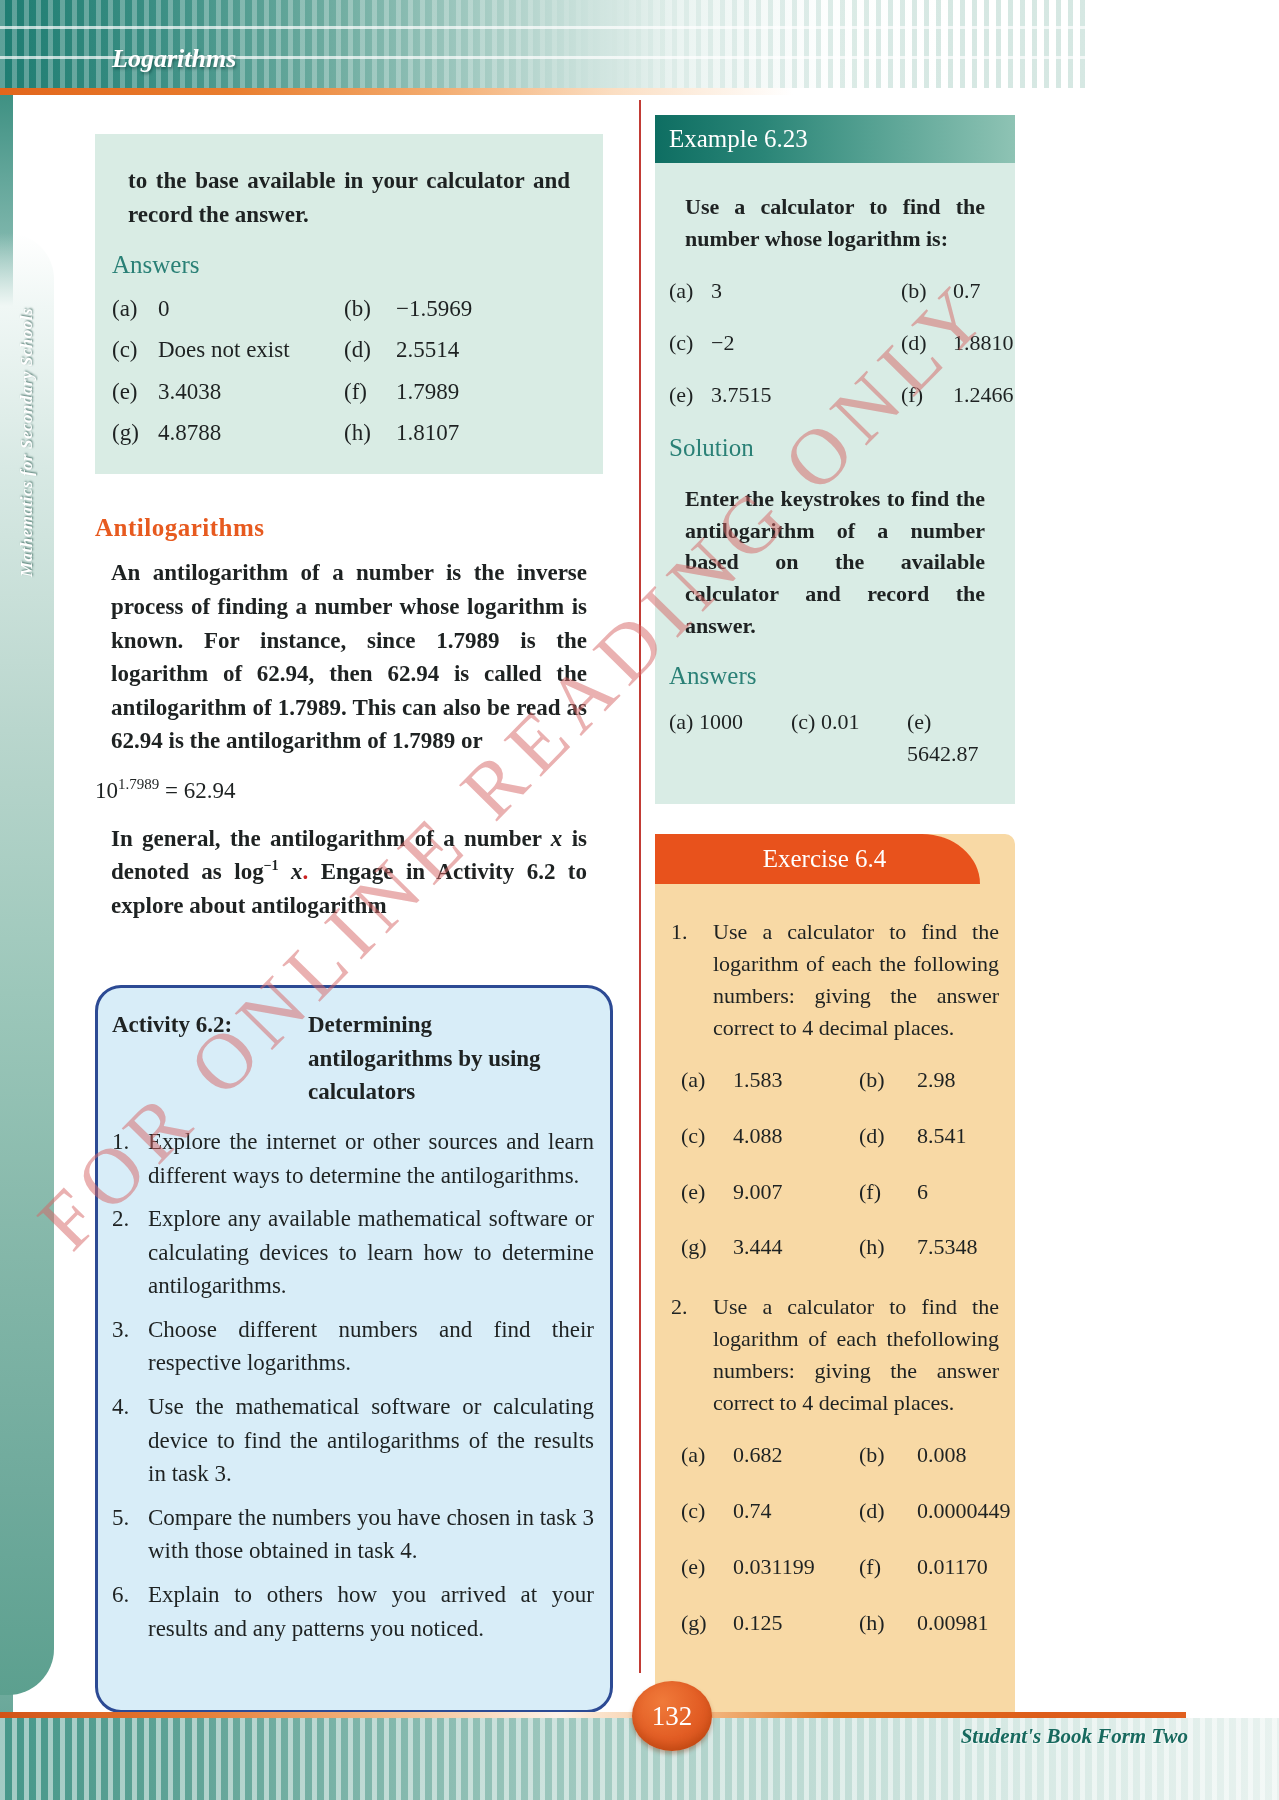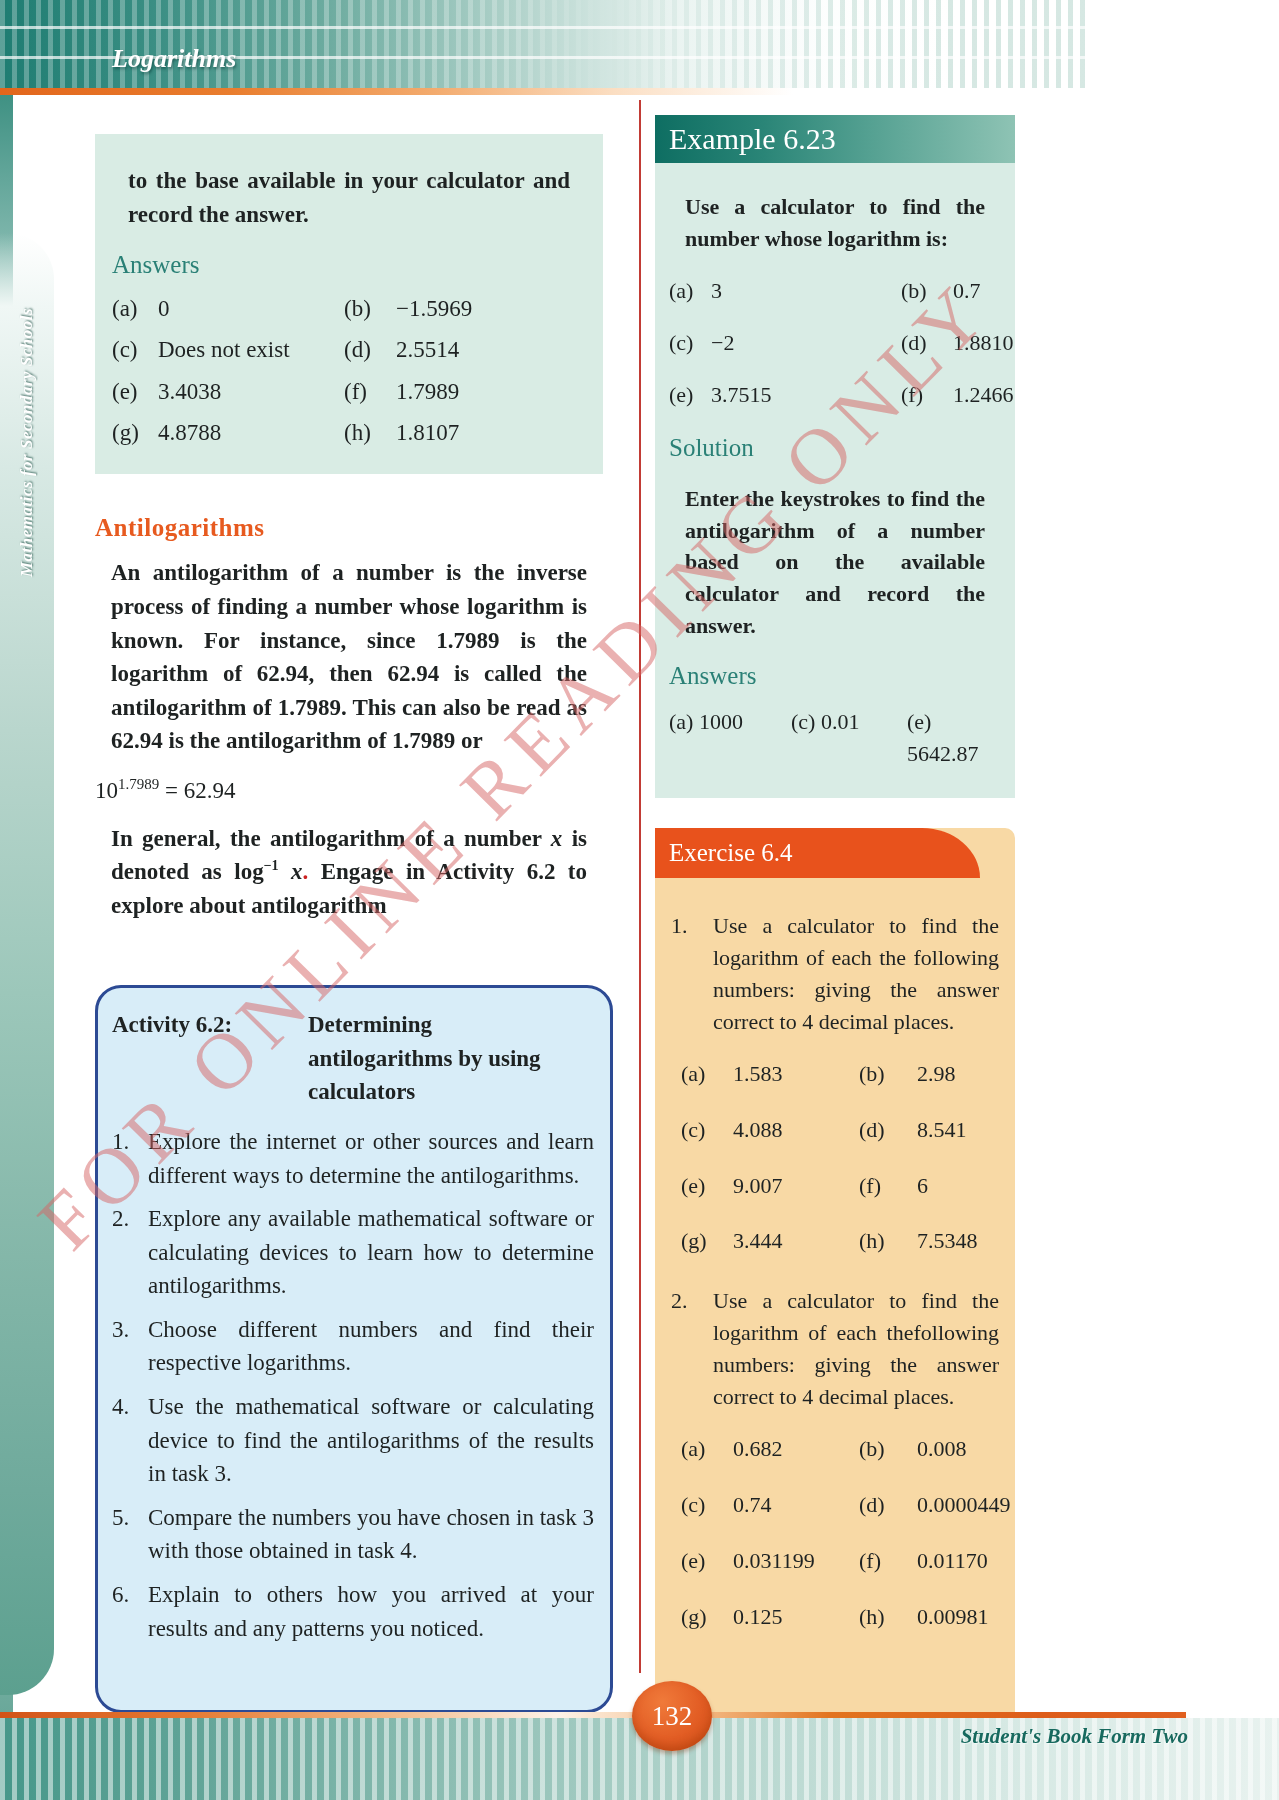--- a/index.html
+++ b/index.html
@@ -76,33 +76,33 @@
   .act-label { width:152px; flex:none; }
   .act-item { display:flex; margin-bottom:10px; }
   .act-num { width:36px; flex:none; text-align:left; }
   .act-text { flex:1; text-align:justify; }
   .act-items { margin-top:16px; }
   
   .example-box { box-sizing:border-box; background:#d9ece5; min-height:618px; }
   .ex-head {
     height:48px; line-height:48px; padding-left:14px; text-align:left;
     background:linear-gradient(90deg,#0e6e62 0%,#2a8577 30%,#55a192 60%,#8ec3b4 100%);
-    color:#ffffff; font-size:30px;
-  }
-  .ex-body { padding:12px 14px 16px; }
+    color:#ffffff; font-size:25px;
+  }
+  .ex-body { padding:12px 14px 22px; }
   .pair-row { display:grid; grid-template-columns:42px 190px 52px auto; margin:20px 0; text-align:left; }
   .sol-row  { display:grid; grid-template-columns:122px 116px auto; margin:12px 0; text-align:left; }
   .exercise-box {
     position:relative; box-sizing:border-box; margin-top:30px; min-height:895px;
     background:#f8d9a5; border-radius:2px 10px 2px 2px; padding-top:50px;
   }
   .exe-head {
     position:absolute; top:0; left:0; width:325px; height:50px; box-sizing:border-box;
     background:#e8521c; border-top-right-radius:58px 50px;
-    color:#ffffff; font-size:25px; line-height:50px; padding-left:14px; text-align:left;
+    color:#ffffff; font-size:25px; line-height:50px; padding-left:14px; text-align:center;
   }
   .exe-body { padding:26px 16px 10px; }
   .q-row { display:flex; margin-top:6px; }
   .q-num { width:42px; flex:none; text-align:left; }
   .q-text { flex:1; text-align:justify; }
   .q-items { margin:20px 0 28px 10px; }
   .pair-row2 { display:grid; grid-template-columns:52px 126px 58px auto; margin-bottom:24px; text-align:left; }
   
   .watermark {
     position:absolute; left:40px; top:270px; width:950px; height:990px;

